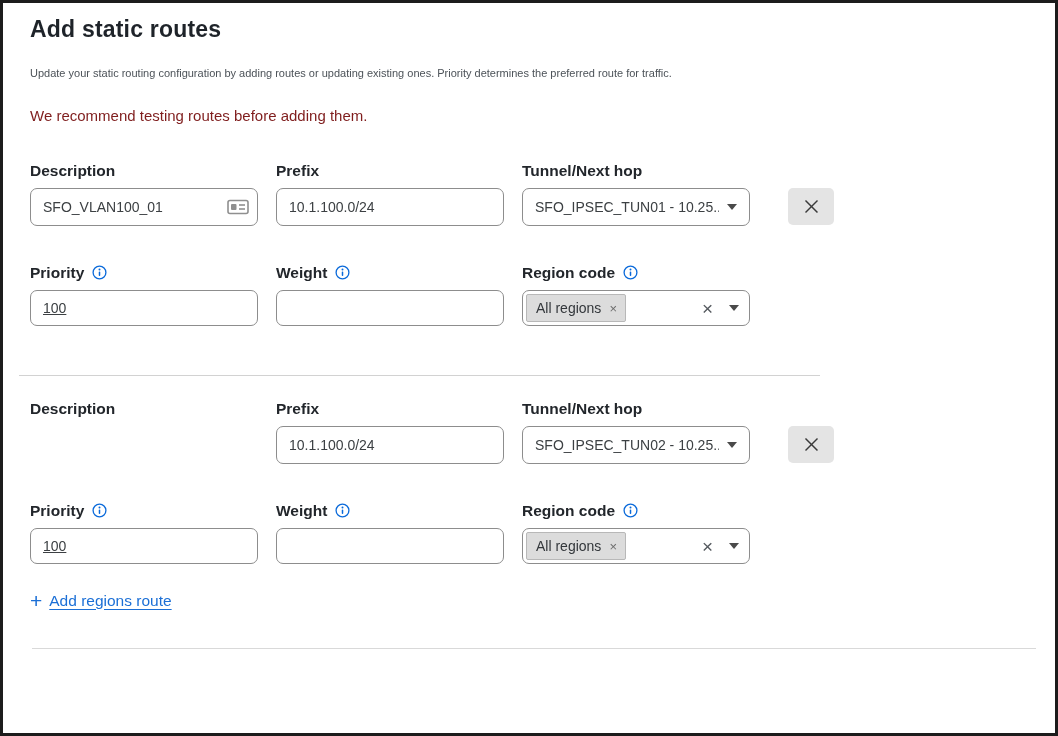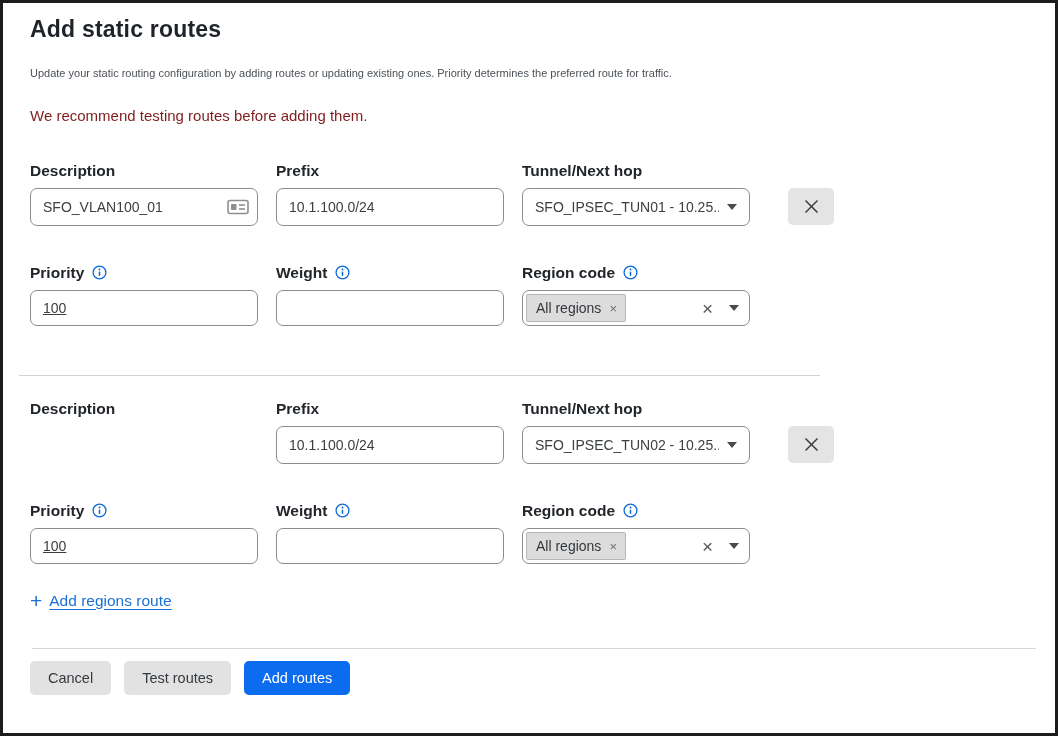--- a/index.html
+++ b/index.html
@@ -272,19 +272,14 @@
     </div>
   </div>
 
   <div class="add-link">
     <span class="plus">+</span>
     <span class="link-text">Add regions route</span>
   </div>
 
   <hr class="footer-divider">
 
-  <div class="footer">
-    <button class="btn btn-gray">Cancel</button>
-    <button class="btn btn-gray">Test routes</button>
-    <button class="btn btn-primary">Add routes</button>
-  </div>
 
 </div>
 
 </body></html>

